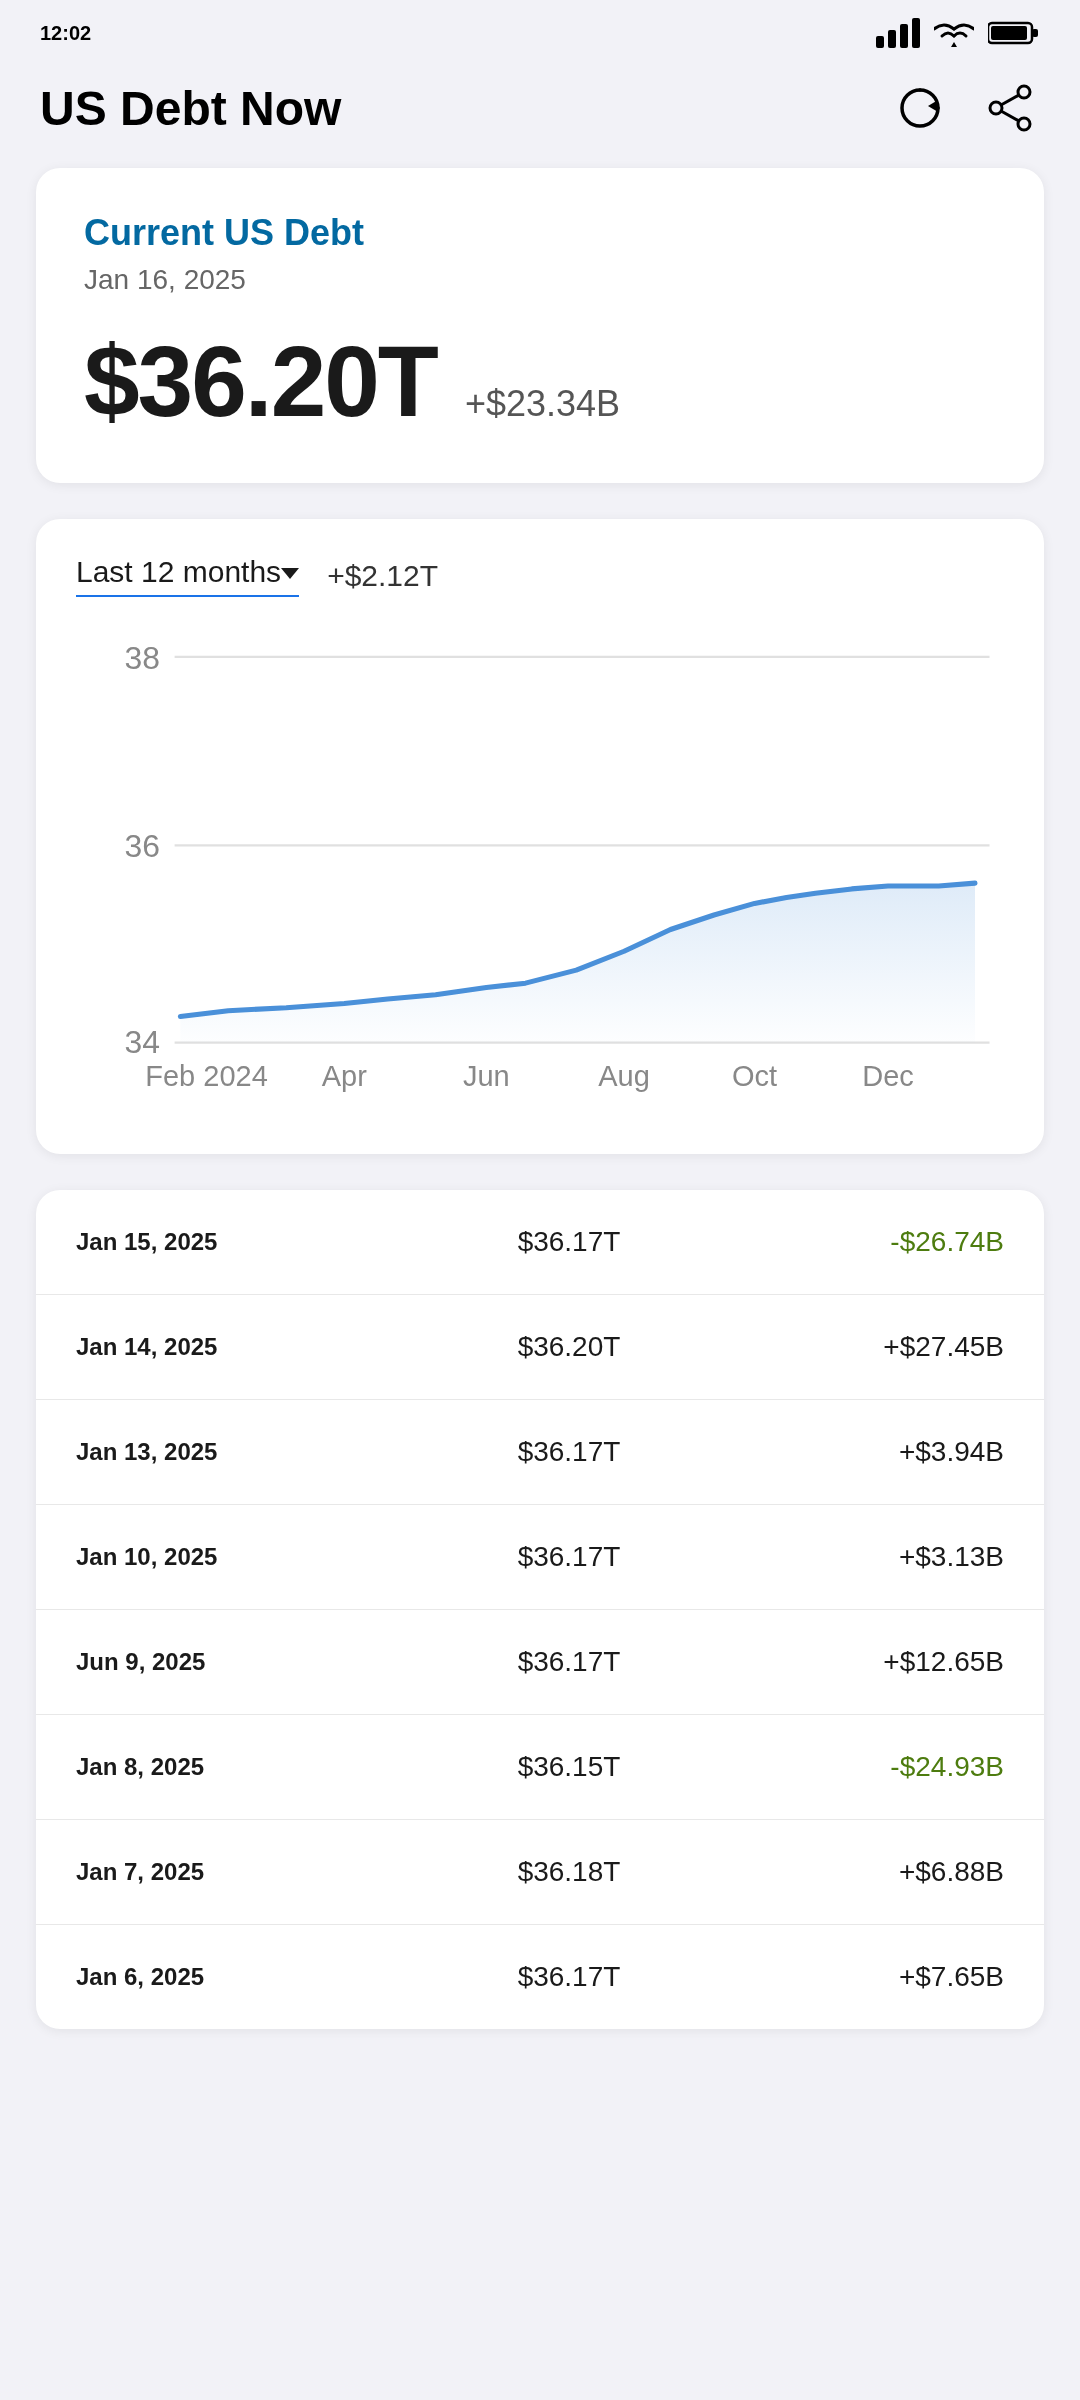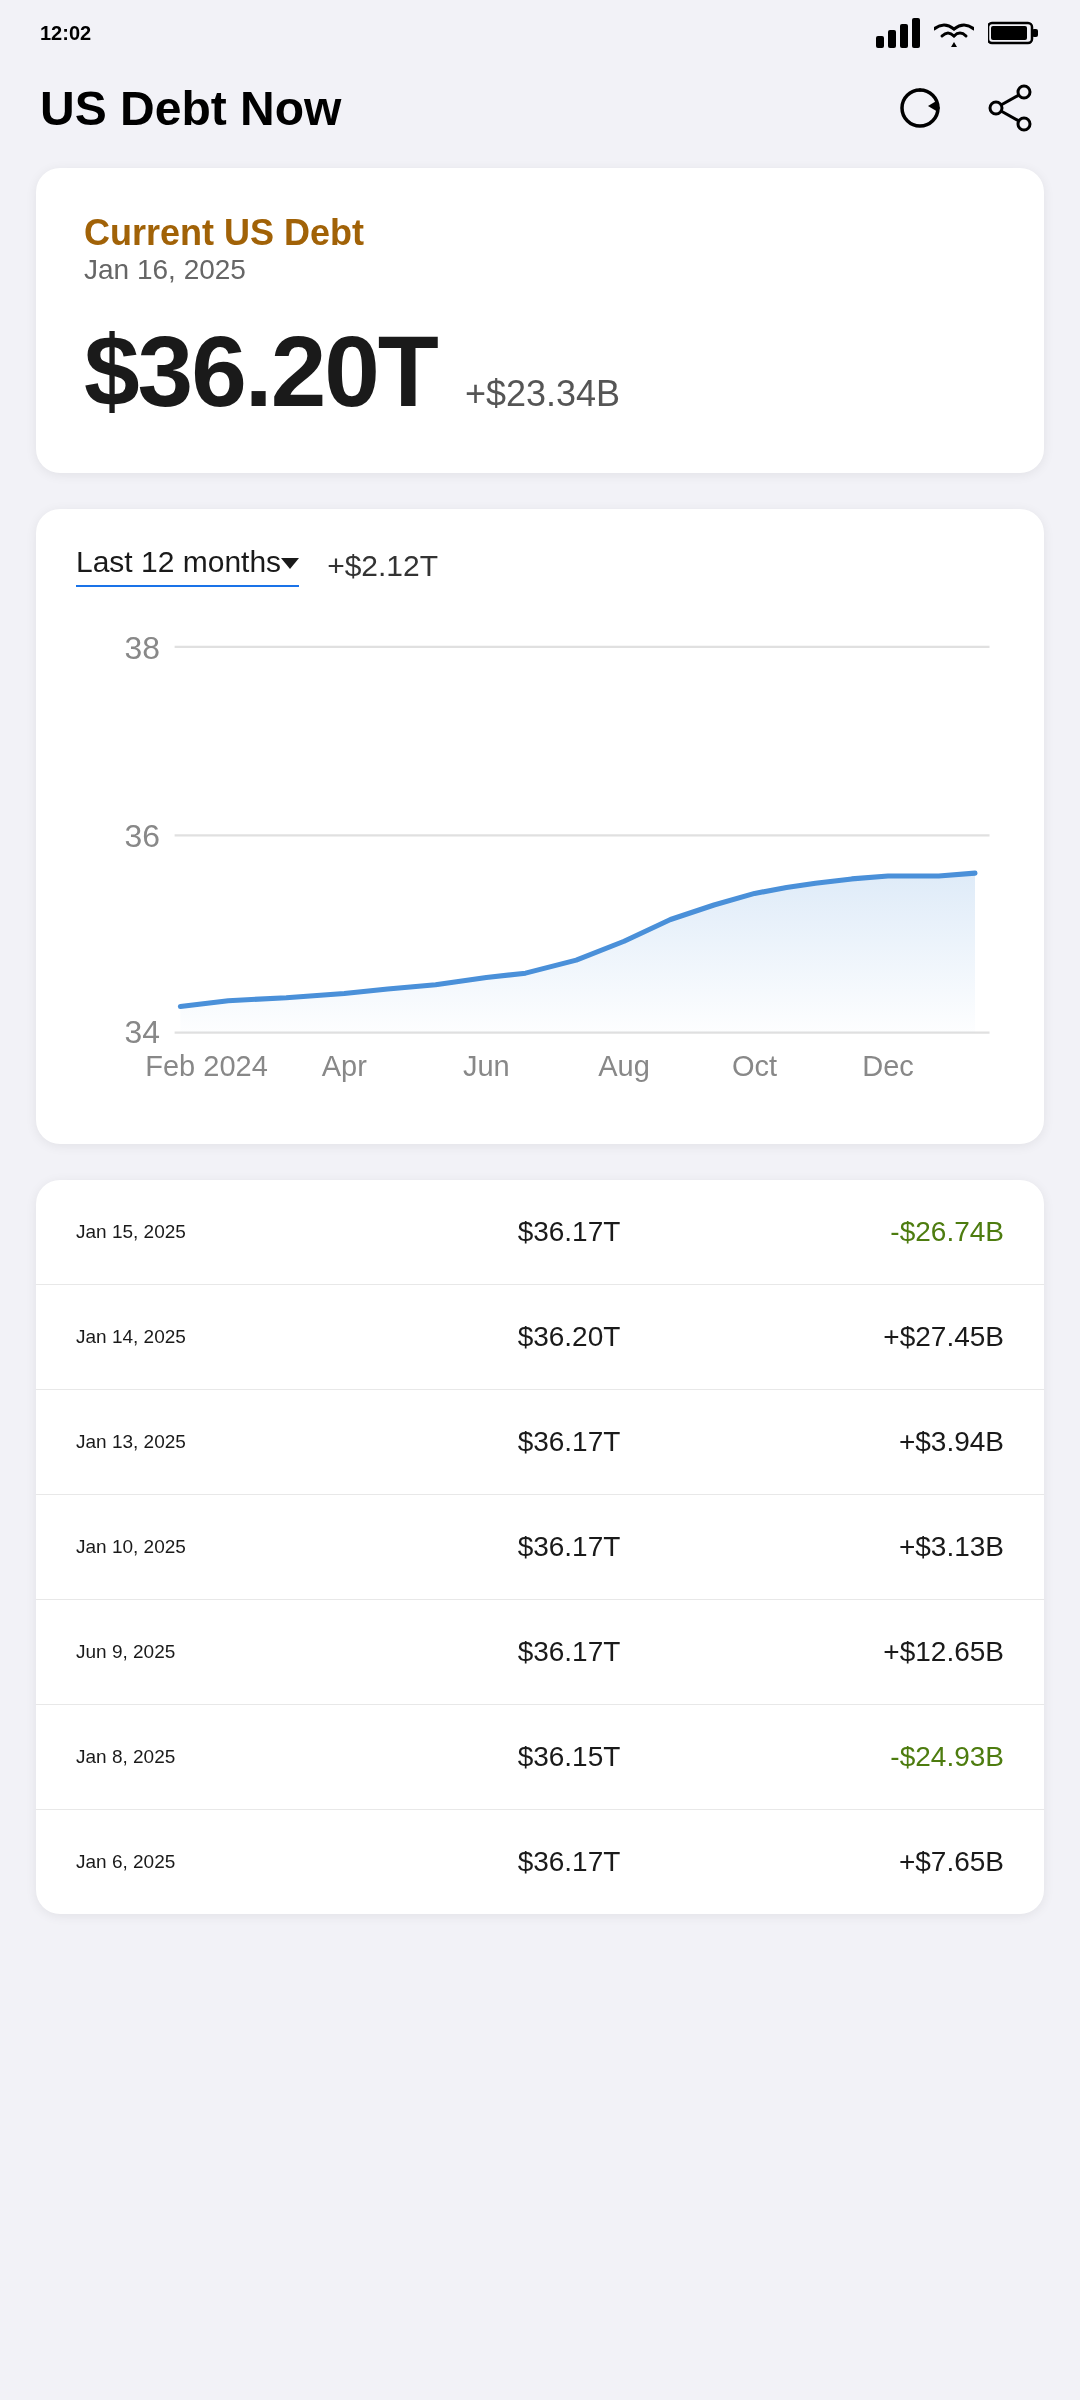--- a/index.html
+++ b/index.html
@@ -67,21 +67,22 @@
     .card {
       background: #fff;
       border-radius: 24px;
       padding: 44px 48px 44px 48px;
       margin-bottom: 36px;
       box-shadow: 0 2px 12px rgba(0,0,0,0.07);
     }
     .card-title {
       font-size: 36px;
       font-weight: 600;
-      color: #a16207;
+      color: #0369a1;
+      margin-bottom: 10px;
     }
     .card-date {
       font-size: 28px;
       color: #666;
       margin-bottom: 28px;
     }
     .card-amount-row {
       display: flex;
       align-items: baseline;
       gap: 28px;
@@ -154,22 +155,23 @@
       display: flex;
       align-items: center;
       padding: 36px 40px;
       border-bottom: 1px solid #e8e8e8;
     }
     .table-row:last-child {
       border-bottom: none;
     }
     .col-date {
       flex: 1.2;
-      font-size: 19px;
+      font-size: 24px;
       color: #1a1a1a;
+      font-weight: bold;
     }
     .col-amount {
       flex: 1;
       font-size: 28px;
       color: #1a1a1a;
       text-align: center;
     }
     .col-change {
       flex: 1;
       font-size: 28px;
@@ -349,19 +351,24 @@
     <span class="col-date">Jun 9, 2025</span>
     <span class="col-amount">$36.17T</span>
     <span class="col-change positive">+$12.65B</span>
   </div>
       <div class="table-row">
     <span class="col-date">Jan 8, 2025</span>
     <span class="col-amount">$36.15T</span>
     <span class="col-change negative">-$24.93B</span>
   </div>
       <div class="table-row">
+    <span class="col-date">Jan 7, 2025</span>
+    <span class="col-amount">$36.18T</span>
+    <span class="col-change positive">+$6.88B</span>
+  </div>
+      <div class="table-row">
     <span class="col-date">Jan 6, 2025</span>
     <span class="col-amount">$36.17T</span>
     <span class="col-change positive">+$7.65B</span>
   </div>
     </div>
 
 </div>
 
 </body></html>

